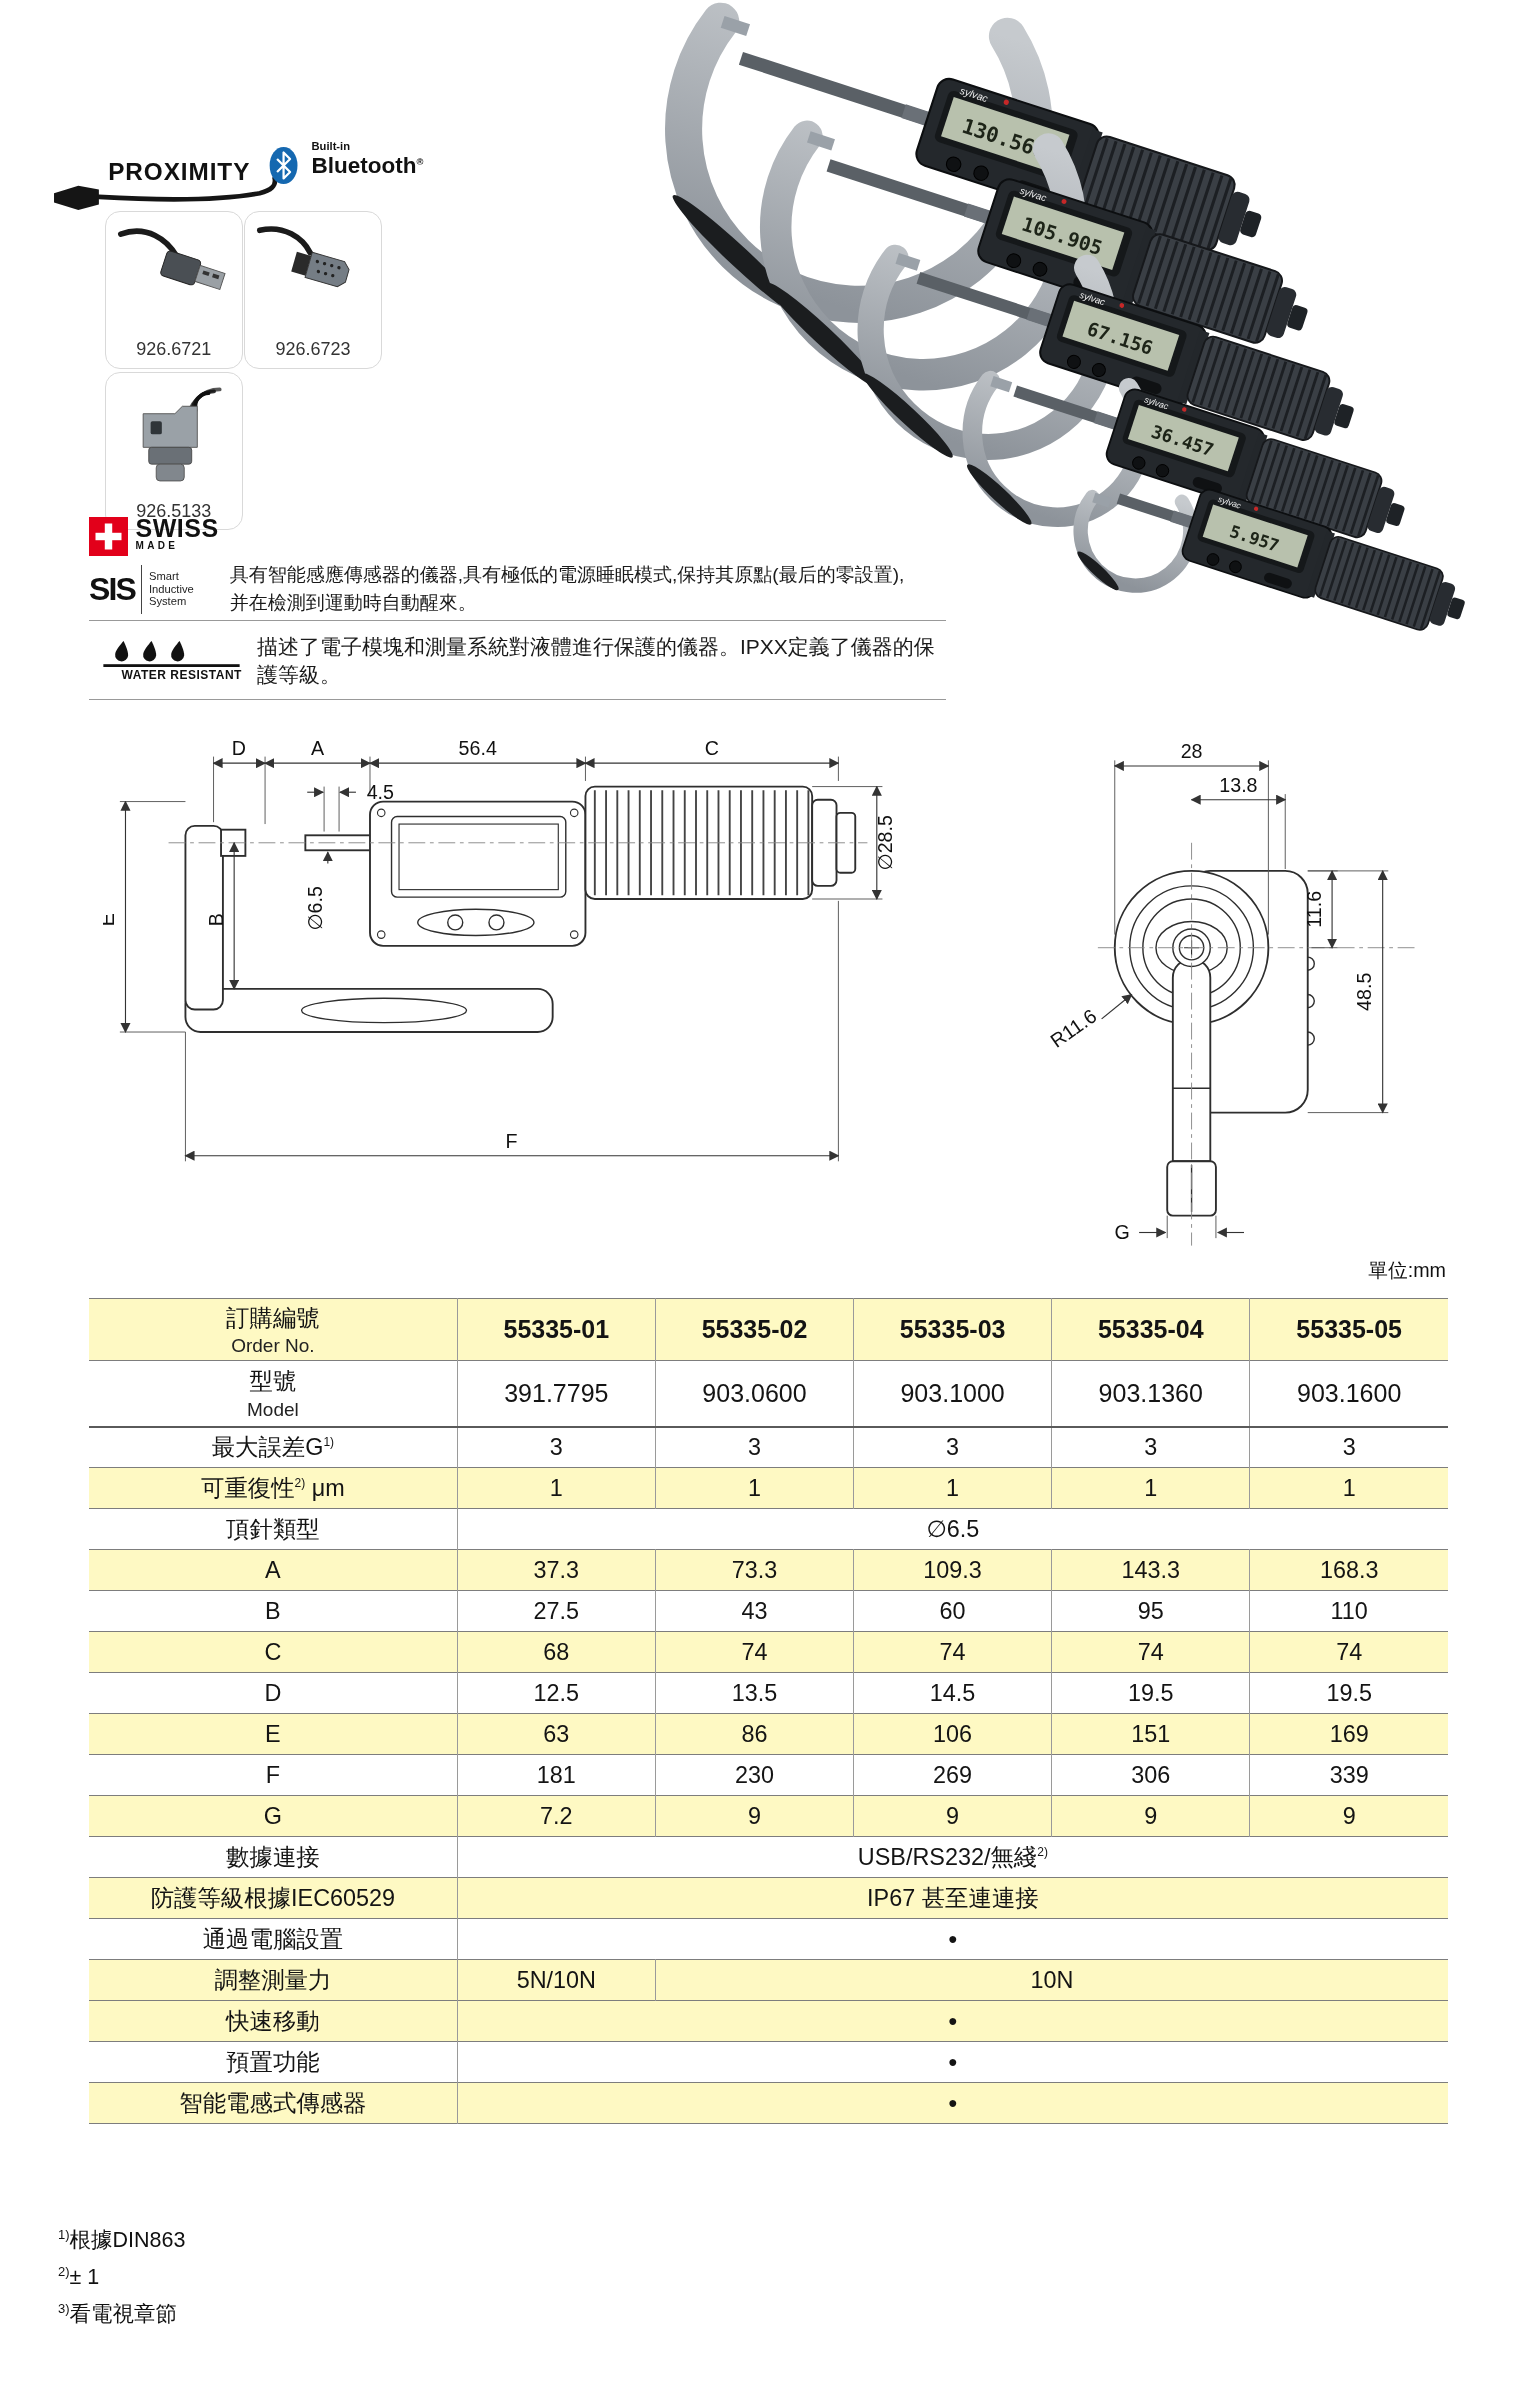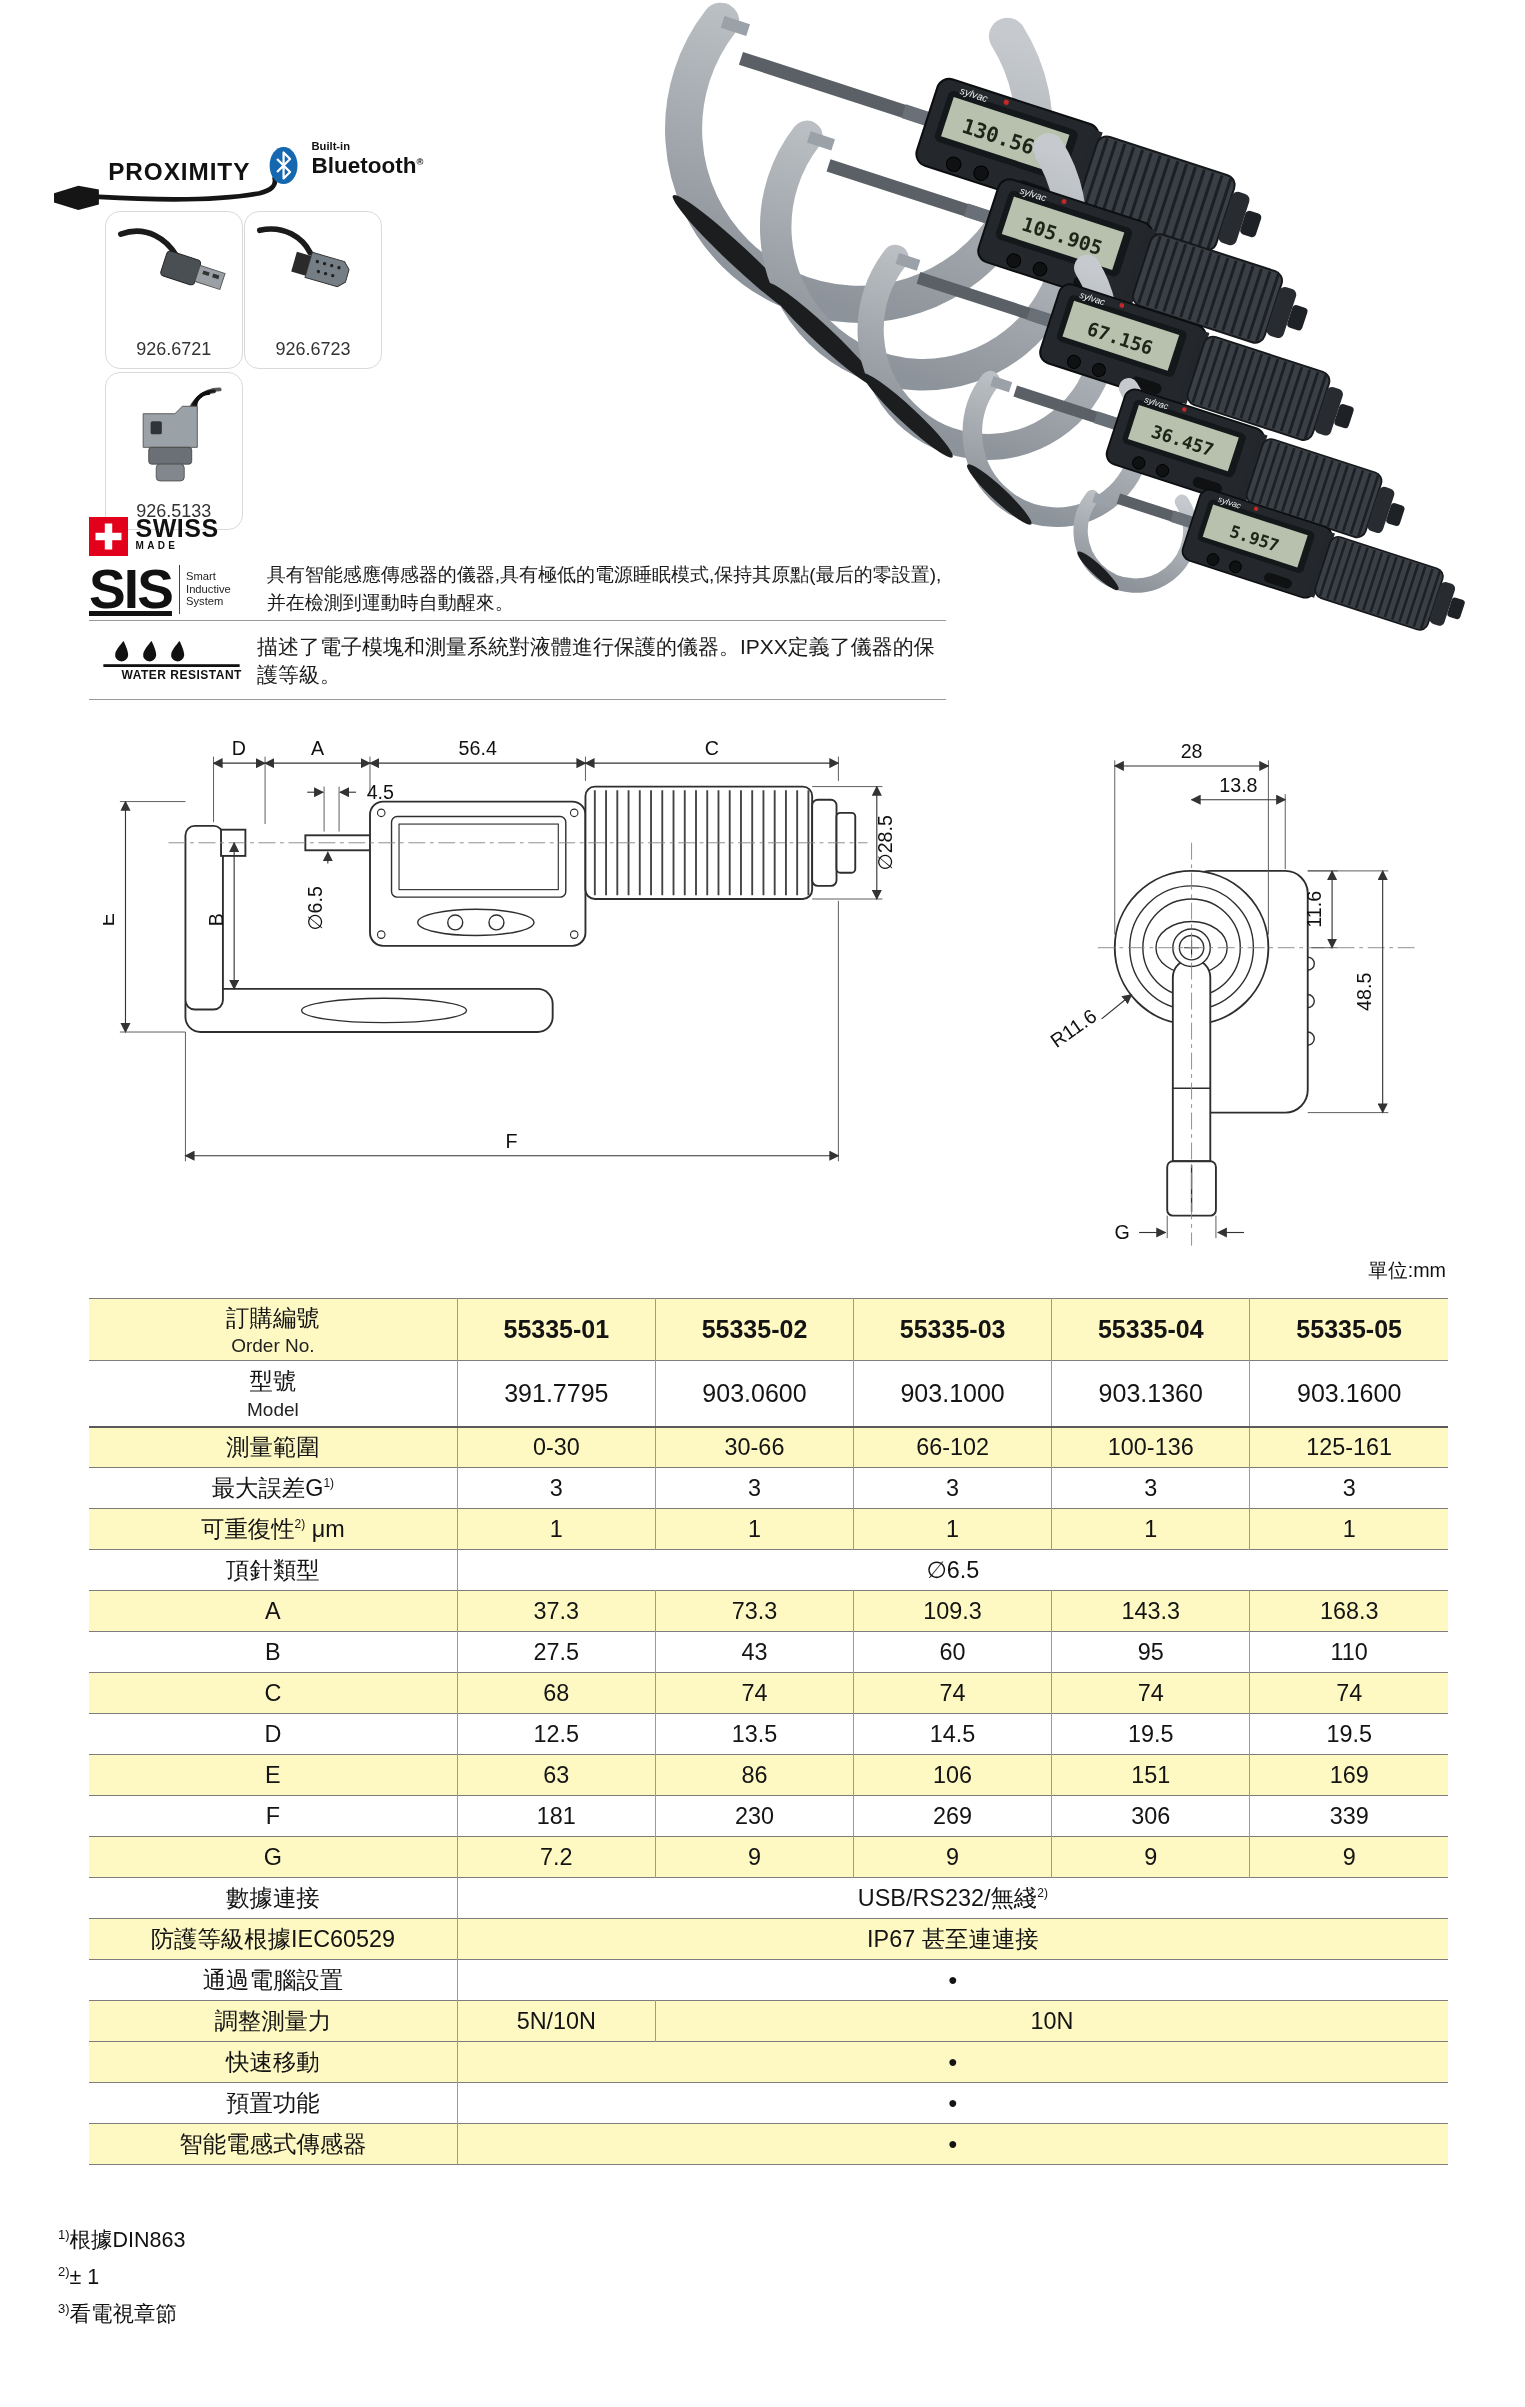--- a/index.html
+++ b/index.html
@@ -21,21 +21,21 @@
   .card svg{position:absolute;top:9.4px;left:9.4px;}
 
   .swiss{display:flex;gap:7.5px;align-items:flex-start;}
   .swiss-col{display:flex;flex-direction:column;line-height:.95;}
   .swiss-l1{font-size:25px;font-weight:bold;letter-spacing:0.5px;}
   .swiss-l2{font-size:10px;font-weight:bold;letter-spacing:3.3px;}
 
   .sis-row{position:absolute;left:89px;top:558px;width:857px;height:62px;border-bottom:0.9px solid #999;
            display:flex;align-items:center;}
   .sis-logo{display:flex;align-items:center;gap:6.6px;}
-  .sis-big{font-size:55px;font-weight:bold;letter-spacing:-1.9px;line-height:1;text-decoration:underline;}
+  .sis-big{font-size:32px;font-weight:bold;letter-spacing:-1.9px;line-height:1;}
   .sis-div{width:0.9px;height:49px;background:#444;}
   .sis-small{font-size:11.2px;line-height:1.15;color:#222;}
   .sis-desc{margin-left:36px;font-size:19px;line-height:1.45;color:#1a1a1a;}
 
   .water-row{position:absolute;left:89px;top:622px;width:857px;height:77px;border-bottom:0.9px solid #999;
              display:flex;align-items:center;}
   .water-logo{width:169px;display:flex;flex-direction:column;align-items:flex-end;}
   .water-label{font-size:12px;font-weight:bold;letter-spacing:0.5px;margin-top:1.9px;}
   .water-desc{margin-left:15px;font-size:21px;color:#1a1a1a;}
 
@@ -384,28 +384,20 @@
           <td class="val">55335-05</td>
         </tr>
         <tr class=" model">
           <td class="lbl"><span>型號</span><div class="lbl2">Model</div></td>
           <td class="val">391.7795</td>
           <td class="val">903.0600</td>
           <td class="val">903.1000</td>
           <td class="val">903.1360</td>
           <td class="val">903.1600</td>
         </tr>
-        <tr class="shade">
-          <td class="lbl"><span>測量範圍</span></td>
-          <td class="val">0-30</td>
-          <td class="val">30-66</td>
-          <td class="val">66-102</td>
-          <td class="val">100-136</td>
-          <td class="val">125-161</td>
-        </tr>
         <tr class="">
           <td class="lbl"><span>最大誤差G</span><sup>1)</sup></td>
           <td class="val">3</td>
           <td class="val">3</td>
           <td class="val">3</td>
           <td class="val">3</td>
           <td class="val">3</td>
         </tr>
         <tr class="shade">
           <td class="lbl"><span>可重復性</span><sup>2)</sup><span> μm</span></td>

